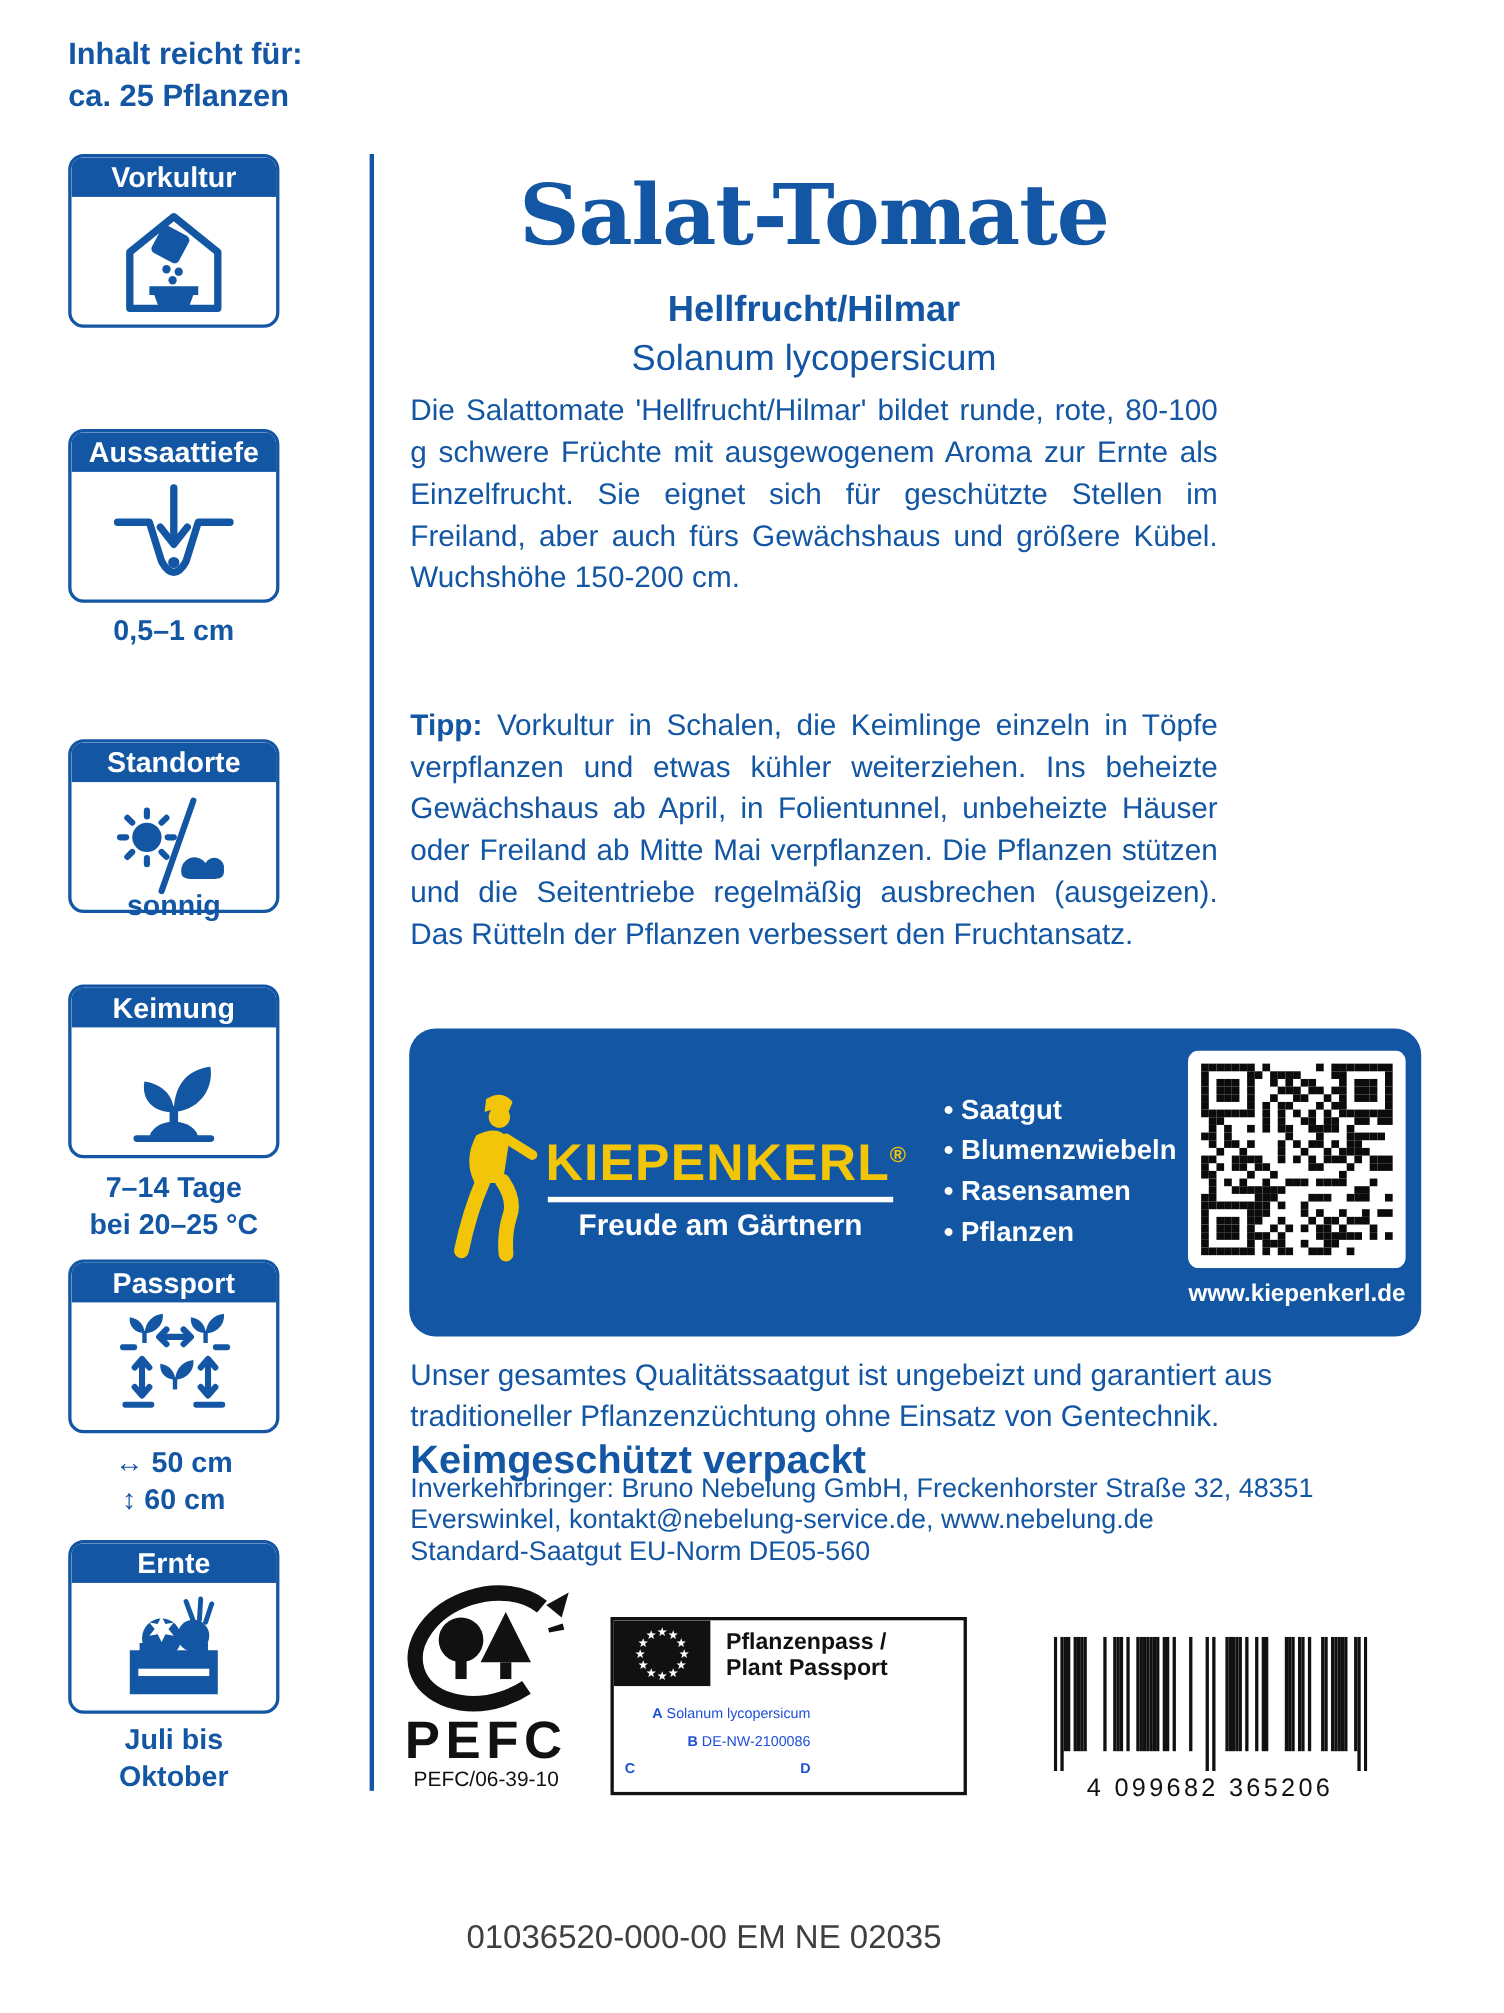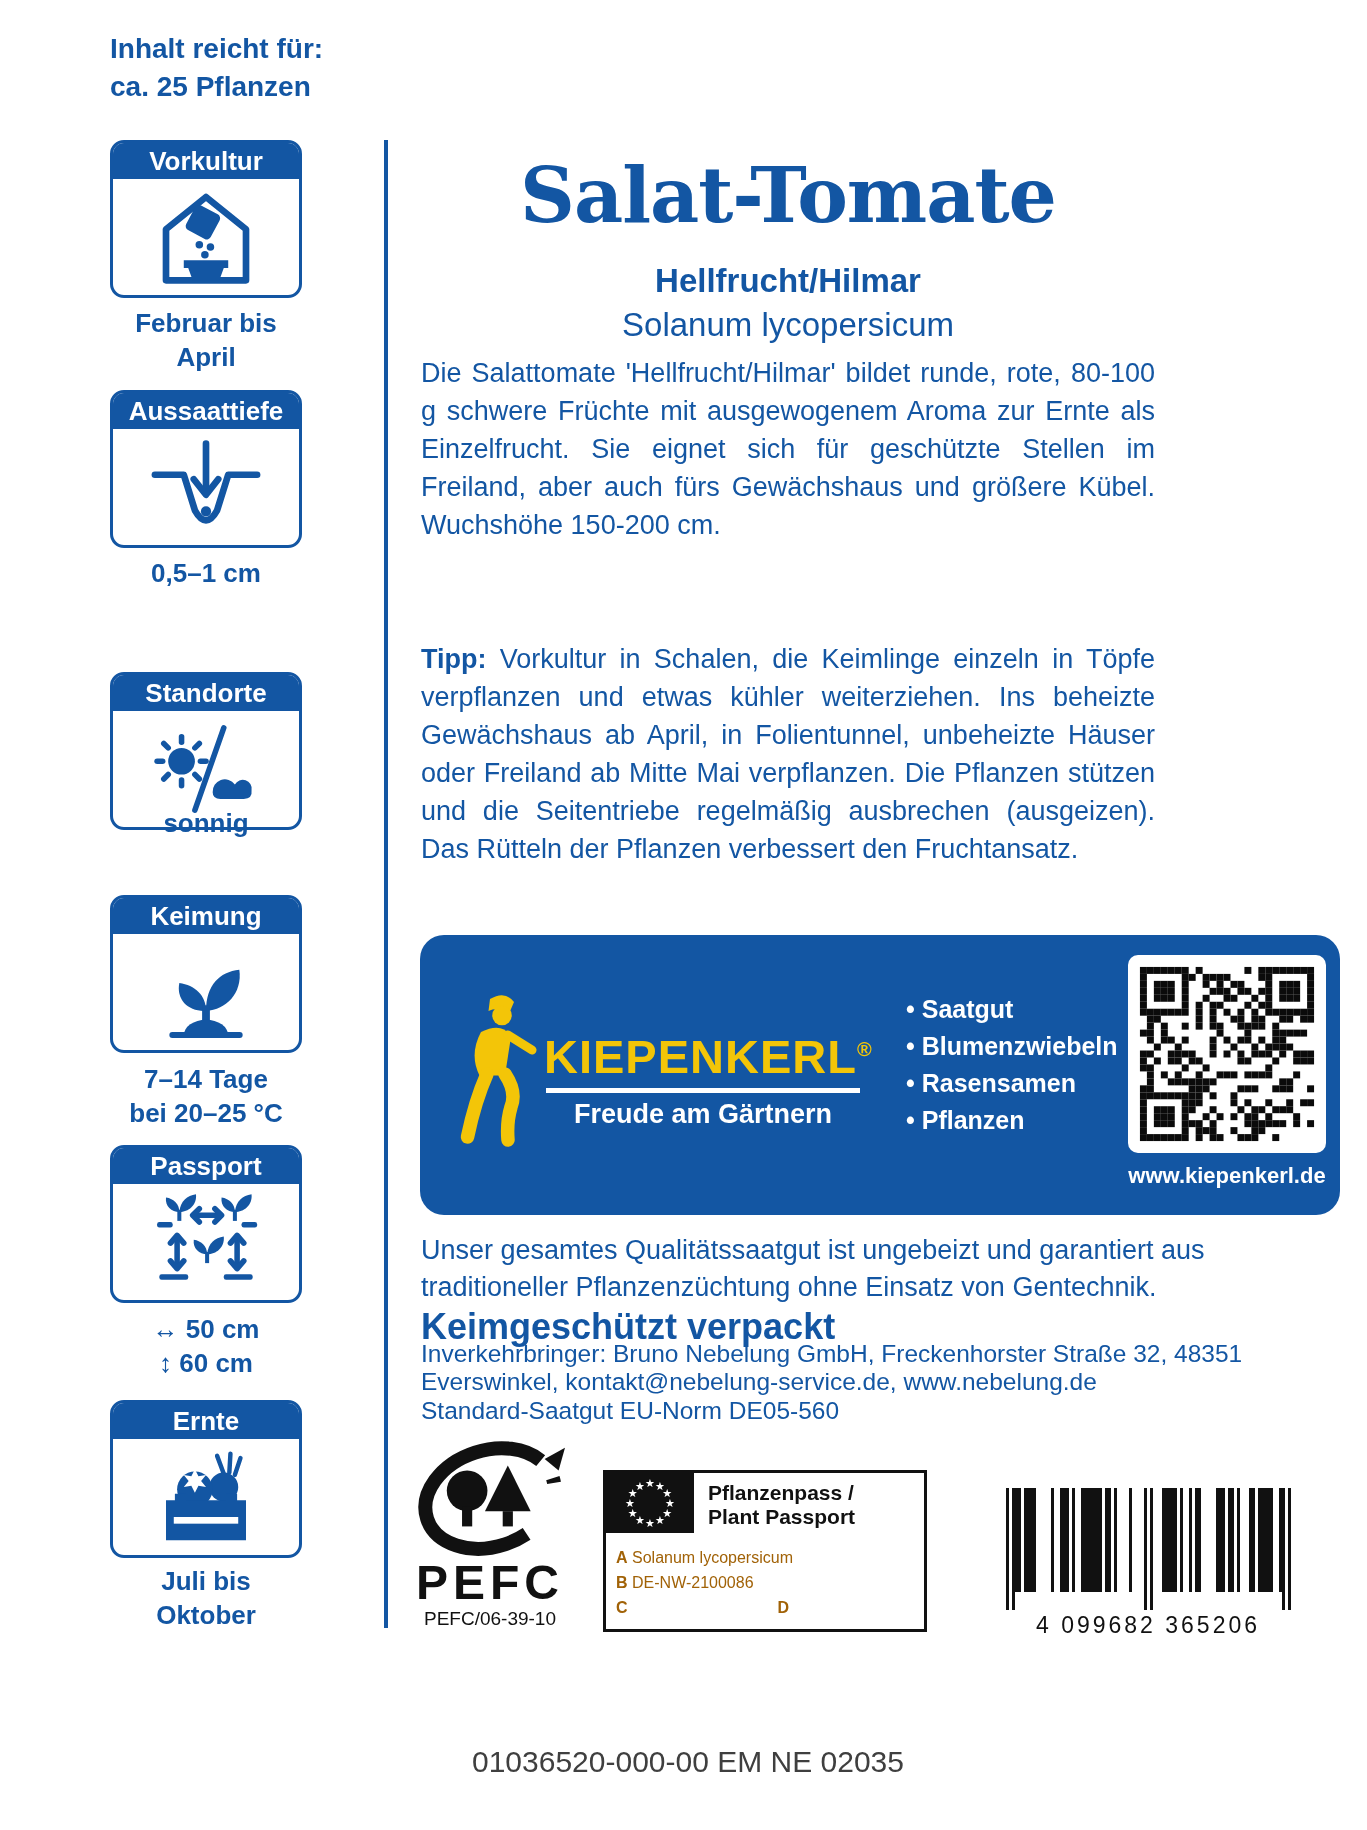--- a/index.html
+++ b/index.html
@@ -2,21 +2,21 @@
 <html><head>
 <meta charset="utf-8">
 <style>
   :root{
     --blue:#1356a3;
     --yellow:#f3c508;
     --ink:#1a1a1a;
   }
   html,body{margin:0;padding:0;background:#fff;}
   .page{position:relative;width:1299px;height:1830px;background:#fff;overflow:hidden;
-        font-family:"Liberation Sans",sans-serif;color:var(--blue);margin-left:48px;}
+        font-family:"Liberation Sans",sans-serif;color:var(--blue);}
   .abs{position:absolute;}
 
   
   .inhalt{left:62px;top:30px;font-size:28px;line-height:38px;font-weight:bold;color:var(--blue);}
 
   
   .sbox{left:62px;width:186px;height:152px;border:3px solid var(--blue);border-radius:14px;
         overflow:hidden;background:#fff;}
   .sbox-h{height:36px;background:var(--blue);color:#fff;font-weight:bold;font-size:26px;
           line-height:36px;text-align:center;}
@@ -60,21 +60,21 @@
   
   .pefc{left:358px;top:1440px;width:168px;text-align:center;color:var(--ink);}
   .pefc-name{font-weight:bold;font-size:48px;letter-spacing:5px;line-height:42px;color:#111;}
   .pefc-code{font-size:19px;margin-top:4px;color:#111;}
 
   .passport{left:555px;top:1470px;width:318px;height:156px;border:3px solid #111;background:#fff;
             color:var(--ink);}
   .flag{position:absolute;left:0;top:0;}
   .ptitle{position:absolute;left:102px;top:8px;font-weight:bold;font-size:21px;line-height:24px;
           white-space:pre-line;color:#111;}
-  .prows{position:absolute;left:10px;top:72px;font-size:16px;line-height:25px;color:#a16207;}
+  .prows{position:absolute;left:10px;top:72px;font-size:13px;line-height:25px;color:#1d4ed8;text-align:right;}
   .pkey{font-weight:bold;}
   .rowCD{display:flex;}
   .dkey{margin-left:150px;font-weight:bold;}
 
   .barcode{left:945px;top:1488px;width:310px;text-align:center;}
   .bdigits{margin-top:2px;font-size:23px;letter-spacing:3px;color:#111;white-space:nowrap;}
 
   .artcode{left:340px;top:1745px;width:600px;text-align:center;font-size:30px;color:#3f3f3f;}
 
   svg{display:block;}
@@ -95,22 +95,20 @@
       <svg width="116" height="100" viewBox="0 0 100 90">
         <path d="M14 38 L50 9 L86 38 L86 84 L14 84 Z" fill="none" stroke="#1356a3" stroke-width="6" stroke-linejoin="round"></path>
         <rect x="35" y="19" width="25" height="25" rx="4" fill="#1356a3" transform="rotate(28 47 31)"></rect>
         <circle cx="44" cy="52" r="3.4" fill="#1356a3"></circle>
           <circle cx="54" cy="54" r="3.4" fill="#1356a3"></circle>
           <circle cx="49" cy="61" r="3.4" fill="#1356a3"></circle>
         <path d="M30 66 h40 v7 h-4 l-4 11 h-24 l-4 -11 h-4 Z" fill="#1356a3"></path>
       </svg>
     </div>
   </div>
-  <div class="abs scap" style="top:306px">Februar bis
-April</div>
 
   <div class="abs sbox" style="top:390px">
     <div class="sbox-h">Aussaattiefe</div>
     <div class="sbox-b">
       <svg width="116" height="100" viewBox="0 0 100 90">
         <path d="M4 34 H30 L40 66 Q50 84 60 66 L70 34 H96" fill="none" stroke="#1356a3" stroke-width="6" stroke-linecap="round" stroke-linejoin="round"></path>
         <line x1="50" y1="6" x2="50" y2="46" stroke="#1356a3" stroke-width="6" stroke-linecap="round"></line>
         <path d="M39 38 L50 52 L61 38" fill="none" stroke="#1356a3" stroke-width="6" stroke-linecap="round" stroke-linejoin="round"></path>
         <circle cx="50" cy="67" r="4.6" fill="#1356a3"></circle>
       </svg>

